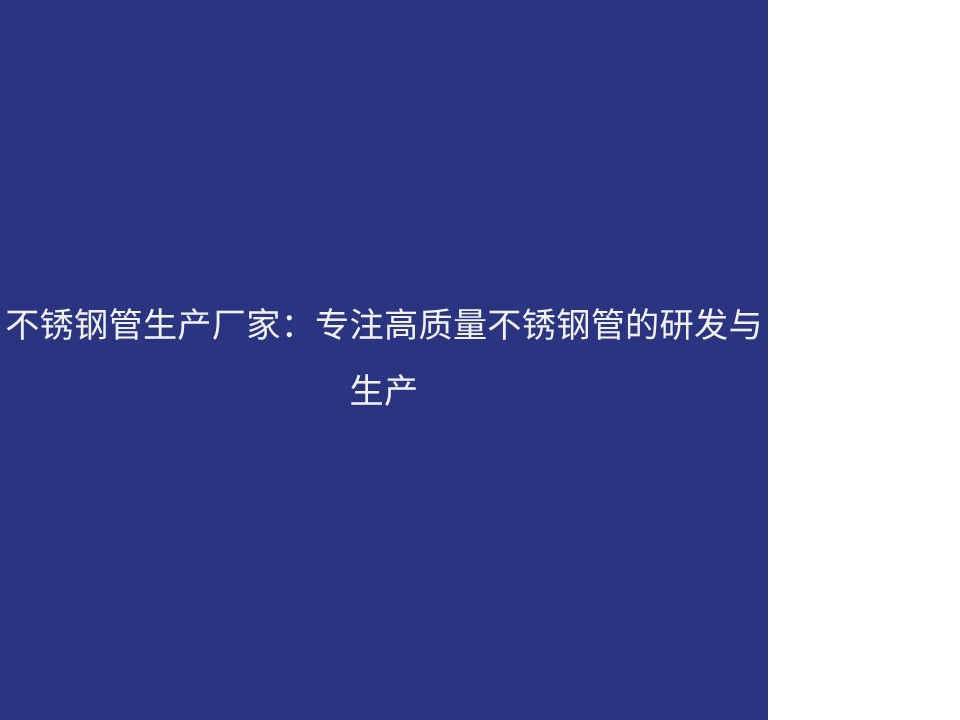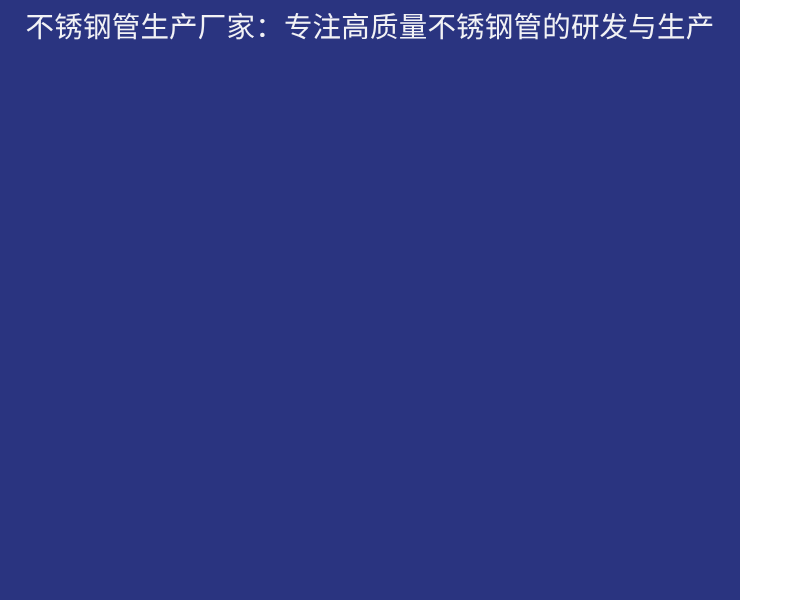--- a/index.html
+++ b/index.html
@@ -11,24 +11,25 @@
   body {
     width: 800px;
     height: 600px;
     overflow: hidden;
     font-family: "Liberation Sans", "DejaVu Sans", sans-serif;
   }
 
   .banner {
     position: relative;
     box-sizing: border-box;
-    width: 740px;
+    width: 640px;
     height: 600px;
     background-color: #2a3480;
     display: flex;
+    align-items: center;
     justify-content: center;
   }
 
   .banner-inner {
     width: 712px;
     display: block;
     text-align: center;
   }
 
   .headline {

